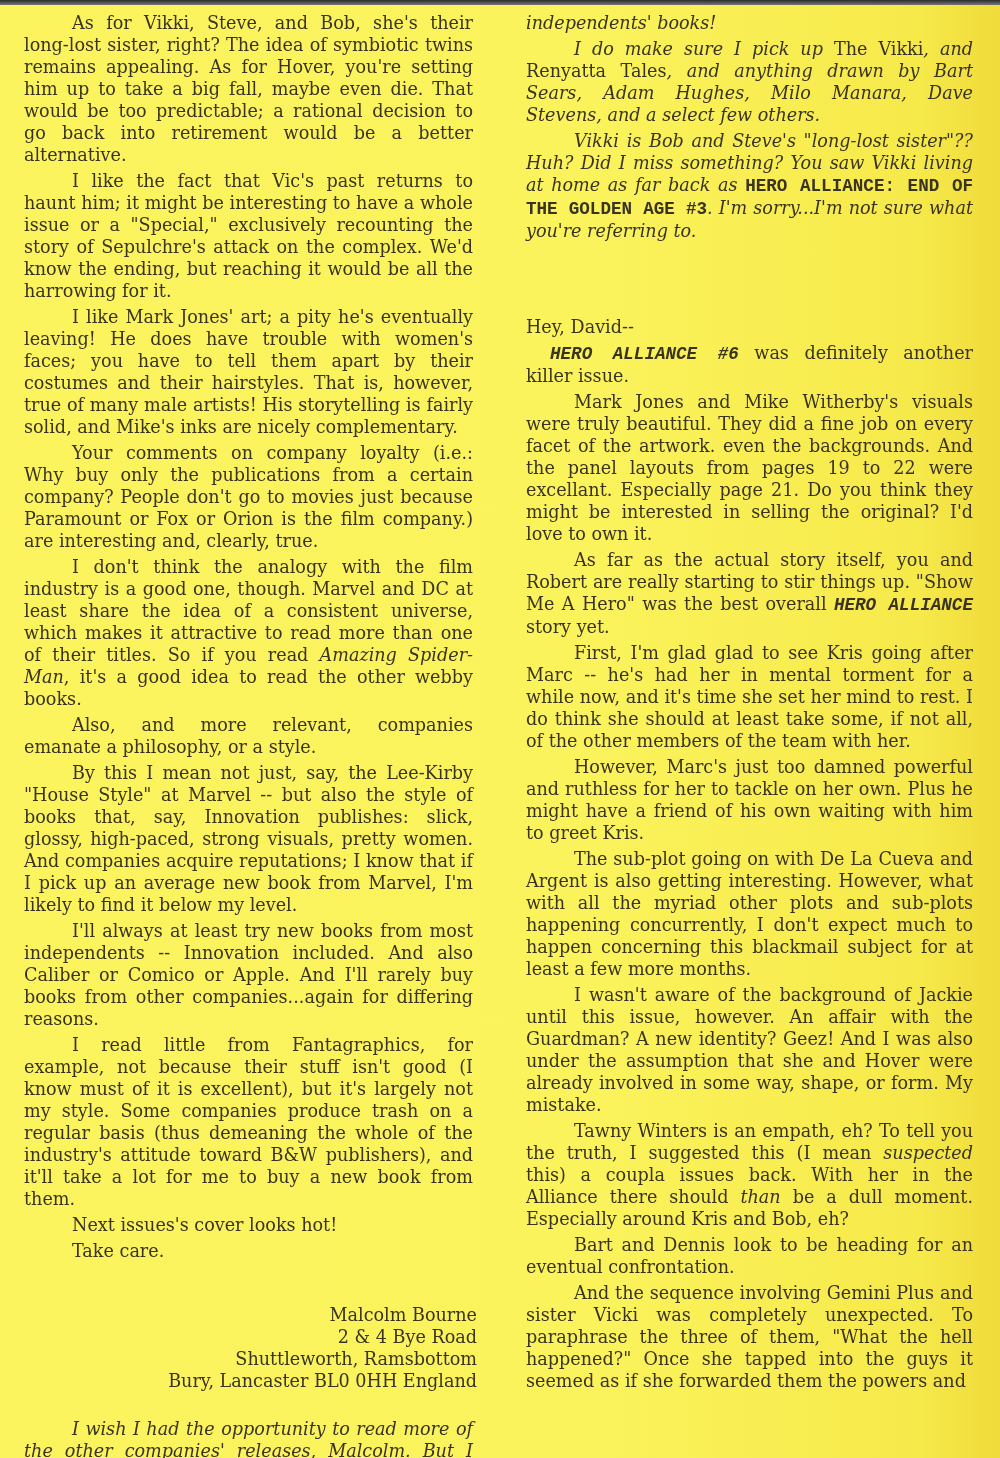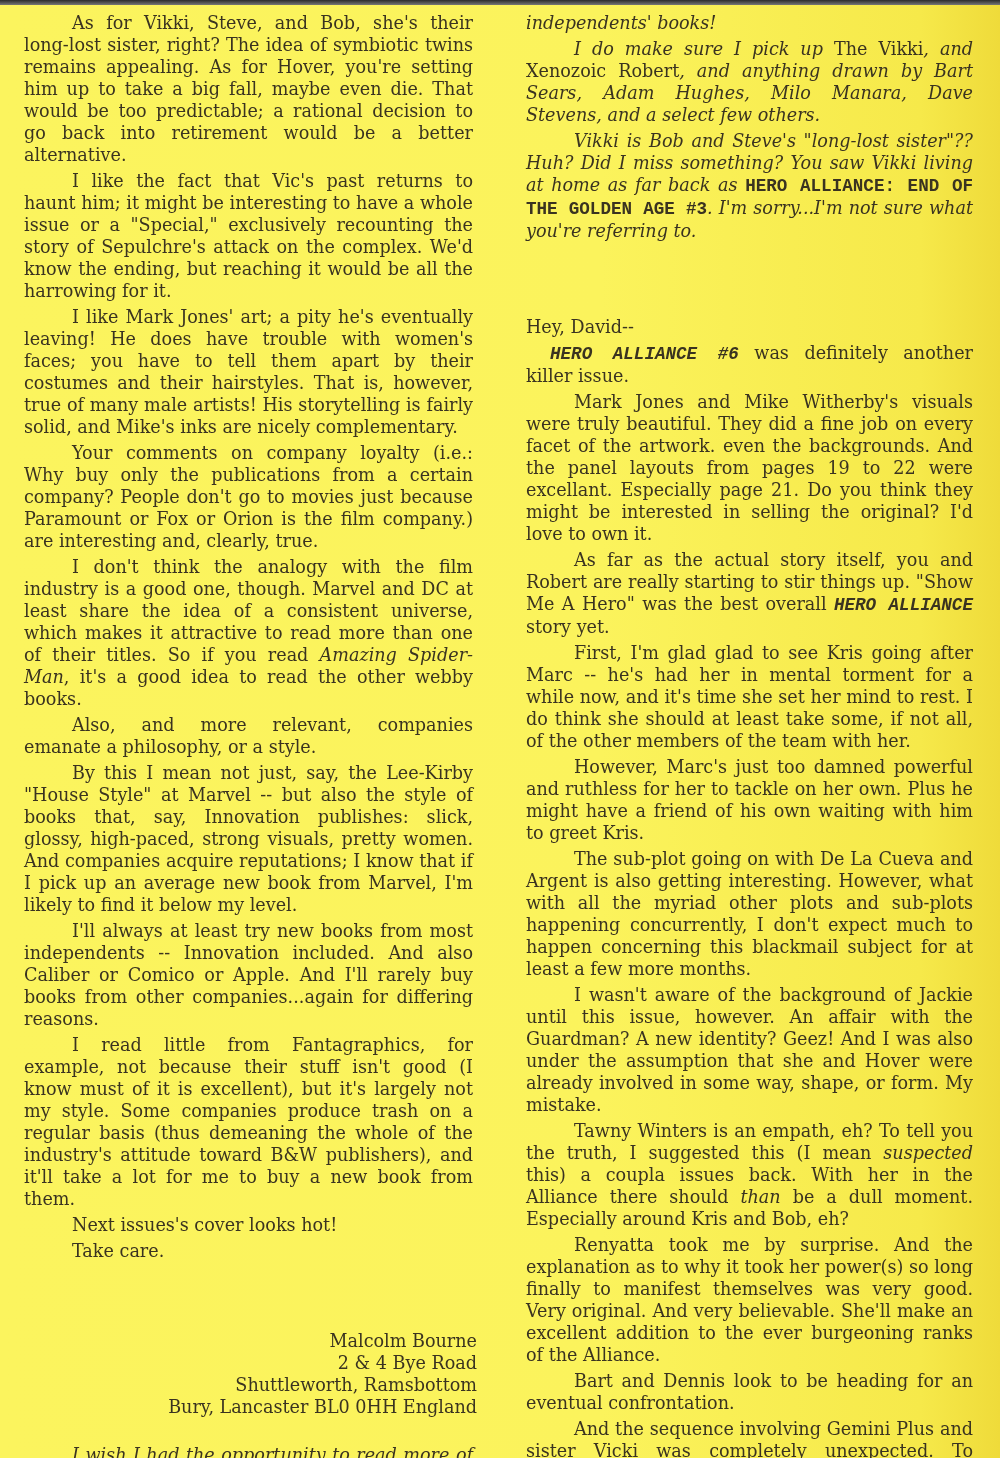--- a/index.html
+++ b/index.html
@@ -48,46 +48,45 @@
     <p>I like Mark Jones' art; a pity he's eventually leaving! He does have trouble with women's faces; you have to tell them apart by their costumes and their hairstyles. That is, however, true of many male artists! His storytelling is fairly solid, and Mike's inks are nicely complementary.</p>
     <p>Your comments on company loyalty (i.e.: Why buy only the publications from a certain company?  People don't go to movies just because Paramount or Fox or Orion is the film company.) are interesting and, clearly, true.</p>
     <p><span>I don't think the analogy with the film industry is a good one, though. Marvel and DC at least share the idea  of a  consistent universe, which makes it attractive to read more than one  of their titles.  So if you read </span><span class="it">Amazing Spider-Man</span><span>, it's a good idea to read  the other webby books.</span></p>
     <p>Also, and more relevant, companies emanate a philosophy, or a style.</p>
     <p>By this I mean not just, say, the Lee-Kirby "House Style" at Marvel -- but also the style of books that, say, Innovation publishes: slick, glossy, high-paced, strong visuals, pretty women. And companies acquire reputations;  I know that if I pick up an average new book from Marvel, I'm likely to find it below my level.</p>
     <p>I'll always at least try new books from most independents -- Innovation included.  And also Caliber or Comico or Apple.  And I'll rarely buy books from other companies...again for differing reasons.</p>
     <p>I read little from Fantagraphics, for example, not because their stuff isn't good (I know must of it is excellent), but it's largely not my style.  Some companies produce trash on a regular basis (thus demeaning the whole of the industry's attitude toward B&amp;W publishers), and it'll take a lot for me to buy a new book from them.</p>
     <p>Next issues's cover looks hot!</p>
     <p>Take care.</p>
   </div>
-  <div class="sig" style="margin-top:68px">
+  <div class="sig" style="margin-top:42px">
     <div>Malcolm Bourne</div>
     <div>2 &amp; 4 Bye Road</div>
     <div>Shuttleworth, Ramsbottom</div>
     <div>Bury, Lancaster BL0 0HH England</div>
   </div>
   <div class="gap"></div>
   <div class="reply">
     <p>I wish I had the opportunity to read more of the other companies' releases, Malcolm.  But I don't get to comics shops often enough, and conventions are more and more becoming a poor place to pick up new and interesting titles.  Innovation is now selling its comics at Cons, because too often the Cons are lacking in</p>
   </div>
 </div>
 
 <div class="col right">
   <div class="reply">
     <p class="noindent">independents' books!</p>
-    <p><span>I do make sure I pick up </span><span style="font-style:normal">The Vikki</span><span>, and </span><span style="font-style:normal">Xenozoic Robert</span><span>, and anything drawn by Bart Sears, Adam Hughes, Milo Manara, Dave Stevens, and a select few others.</span></p>
+    <p><span>I do make sure I pick up </span><span style="font-style:normal">The Vikki</span><span>, and </span><span style="font-style:normal">Renyatta Tales</span><span>, and anything drawn by Bart Sears, Adam Hughes, Milo Manara, Dave Stevens, and a select few others.</span></p>
     <p><span>Vikki is Bob and Steve's "long-lost sister"?? Huh?  Did I miss something?   You saw Vikki living at home as far back as </span><span class="bold" style="font-style:normal">HERO ALLIANCE: END OF THE GOLDEN AGE #3</span><span>.  I'm sorry...I'm not sure what you're referring to.</span></p>
   </div>
   <div class="gap2"></div>
   <div>
     <p class="noindent">Hey, David--</p>
     <p style="text-indent:24px"><span class="it bold">HERO ALLIANCE #6</span><span>  was definitely another killer issue.</span></p>
     <p>Mark Jones and Mike Witherby's visuals were truly beautiful. They did a fine job on every facet of the artwork. even the backgrounds. And the panel layouts from pages 19 to 22 were excellant. Especially page 21. Do you think they might be interested in selling the original?  I'd love to own it.</p>
     <p><span>As far as the actual story itself, you and Robert are really starting to stir things up. "Show Me A Hero" was the best overall </span><span class="it bold">HERO ALLIANCE</span><span> story yet.</span></p>
     <p>First, I'm glad glad to see Kris going after Marc -- he's had her in mental  torment for a while now, and it's time she set her mind to rest. I do think she should at least take some, if  not all, of the other members of the team with her.</p>
     <p>However, Marc's just too damned powerful and ruthless for her to tackle on her own. Plus he might have a friend of his own waiting with him to greet Kris.</p>
     <p>The sub-plot going on with De La Cueva and Argent is also getting interesting.  However, what with all the myriad other plots and sub-plots happening concurrently, I don't expect much to happen concerning this blackmail subject for at least a few more months.</p>
     <p>I wasn't aware of the background of Jackie until this issue, however. An affair with the Guardman? A new identity?  Geez!  And I was also under the assumption that she and Hover were already involved in some way, shape, or form.  My mistake.</p>
     <p><span>Tawny Winters is an empath, eh?  To tell you the truth, I suggested this (I mean </span><span class="it">suspected</span><span> this) a coupla issues back.  With her in the Alliance there should </span><span class="it">than</span><span> be a dull moment.  Especially around Kris and Bob, eh?</span></p>
-    <p>Renyatta took me by surprise.  And the explanation as to why it took her power(s) so long finally to manifest themselves was very good. Very original.  And very believable.  She'll make an excellent addition to the ever burgeoning ranks of the Alliance.</p>
     <p>Bart and Dennis look to be heading for an eventual confrontation.</p>
     <p>And the sequence involving Gemini Plus and sister Vicki was completely unexpected.  To paraphrase the three of them, "What the hell happened?"  Once she tapped into the guys it seemed as if she forwarded them the powers and</p>
   </div>
 </div>
 
 </body></html>

